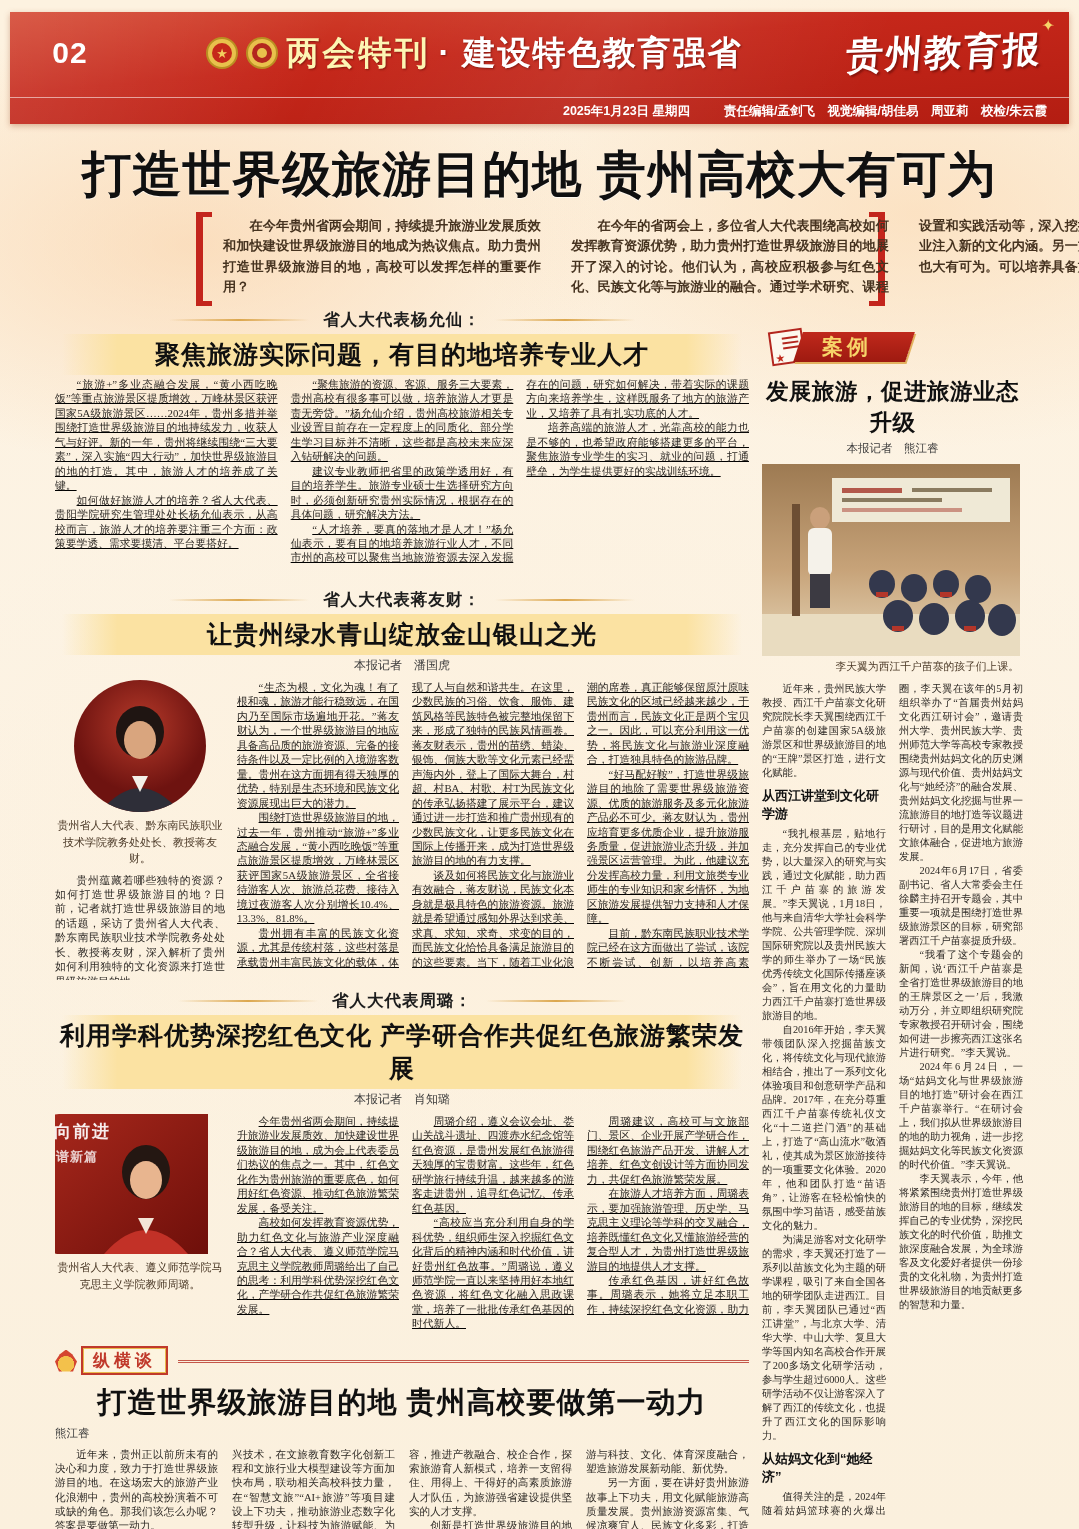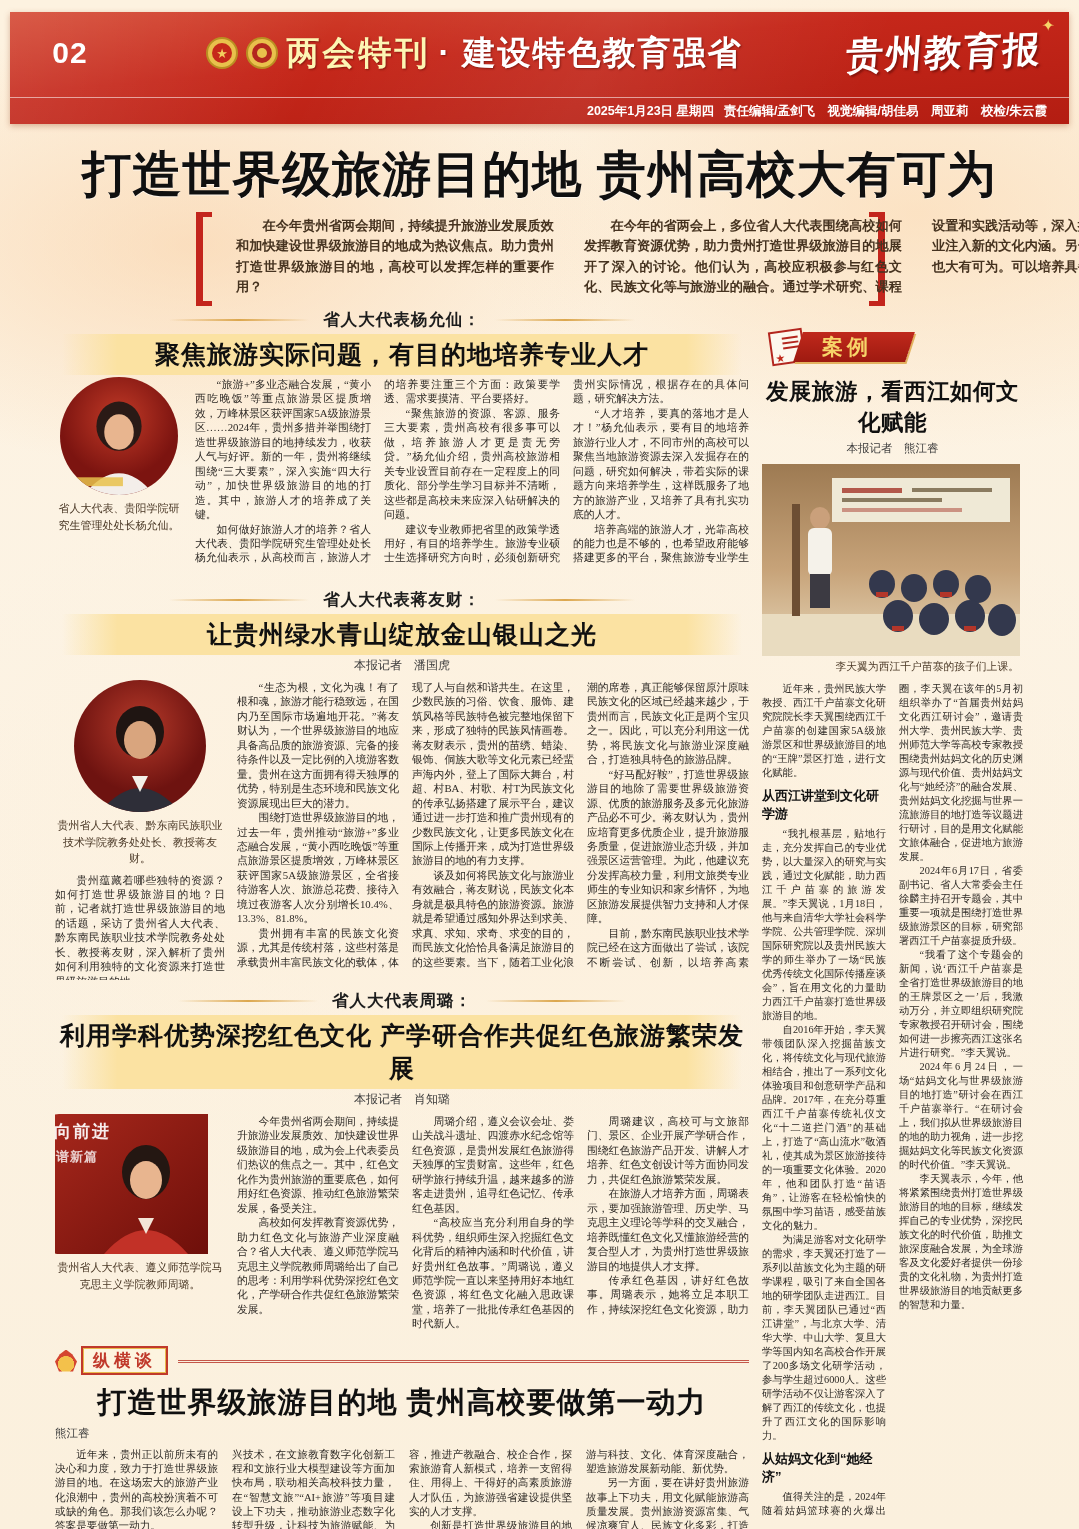--- a/index.html
+++ b/index.html
@@ -21,27 +21,27 @@
   .page-num{width:120px;text-align:center;color:#fff;font-size:30px;font-weight:bold;letter-spacing:1px;}
   .band-center{flex:1;display:flex;align-items:center;justify-content:center;gap:8px;white-space:nowrap;}
   .emblem{width:32px;height:32px;display:inline-block;}
   .sec-accent{color:#fdf6b4;font-size:33px;font-weight:900;letter-spacing:3px;text-shadow:1px 1px 2px rgba(90,10,5,.6);}
   .sec-rest{color:#ffffff;font-size:33px;font-weight:900;letter-spacing:2px;text-shadow:1px 1px 2px rgba(90,10,5,.6);}
   .masthead{width:250px;text-align:center;color:#fff;font-size:37px;font-weight:bold;
     font-family:"DejaVu Serif","Liberation Serif",serif;transform:skewX(-6deg) rotate(-2deg);
     text-shadow:2px 2px 2px rgba(90,10,5,.55);letter-spacing:2px;}
   .band-star{position:absolute;right:14px;top:4px;color:#f7d469;font-size:16px;}
   .band-sub{position:absolute;left:0;right:0;bottom:0;height:26px;border-top:1px solid rgba(255,255,255,.55);
-    display:flex;align-items:center;justify-content:flex-end;gap:10px;padding-right:22px;
+    display:flex;align-items:center;justify-content:flex-end;gap:34px;padding-right:22px;
     color:#fff;font-size:12.5px;font-weight:bold;}
   
   .lead-headline{position:absolute;left:40px;right:40px;top:142px;margin:0;text-align:center;
     font-size:49px;font-weight:900;color:#101010;letter-spacing:1px;
     text-shadow:0 1px 0 rgba(255,255,255,.6);}
-  .lead-intro{position:absolute;left:220px;width:666px;top:216px;height:90px;padding:0 16px;
+  .lead-intro{position:absolute;left:207px;width:666px;top:216px;height:90px;padding:0 16px;
     column-count:2;column-gap:30px;}
   .lead-intro p{margin:0;text-indent:2em;text-align:justify;font-size:13.2px;line-height:1.55;
     font-weight:bold;color:#463320;}
   .bracket{position:absolute;top:212px;height:94px;width:7px;background:#c3251c;}
   .bracket::before,.bracket::after{content:"";position:absolute;height:5px;width:16px;background:#c3251c;}
   .bracket.bl{left:196px;}  .bracket.bl::before{top:0;left:0;} .bracket.bl::after{bottom:0;left:0;}
   .bracket.br{left:878px;}  .bracket.br::before{top:0;right:0;} .bracket.br::after{bottom:0;right:0;}
   
   .left-area{position:absolute;left:55px;top:309px;width:694px;}
   .kicker-row{display:flex;align-items:center;justify-content:center;gap:14px;margin:0 0 2px 0;}
@@ -49,21 +49,21 @@
   .kicker{margin:0;font-size:16.5px;font-weight:600;color:#1c1c1c;letter-spacing:1px;}
   .art-headline{margin:3px 0 2px 0;text-align:center;font-size:25px;font-weight:900;color:#101010;letter-spacing:1px;
     background:linear-gradient(90deg,rgba(251,224,150,0) 1%,#fbe2a2 9%,#fbe2a2 91%,rgba(251,224,150,0) 99%);
     padding:4px 0;}
   .byline{text-align:center;font-size:12px;color:#3c3c3c;margin:2px 0 6px 0;}
   .art-body{display:flex;gap:12px;overflow:hidden;}
   .art-body figure{margin:0;flex:none;display:flex;flex-direction:column;align-items:center;}
   figcaption,.fig-cap{font-family:"Liberation Serif",serif;font-size:11px;line-height:1.5;color:#4a3826;
     text-align:center;margin-top:5px;}
   .cols{flex:1;}
-  .cols3{column-count:3;column-gap:13px;column-fill:auto;height:100%;}
+  .cols3{column-count:3;column-gap:13px;column-fill:auto;height:100%;text-decoration:underline;}
   .cols p,.fig-intro{margin:0;text-indent:2em;text-align:justify;font-size:10.8px;line-height:1.34;
     color:#2d2925;font-family:"Liberation Serif",serif;}
   .fig-intro{margin-top:6px;}
   .photo{position:relative;overflow:hidden;flex:none;}
   .photo-circle{border-radius:50%;}
   
   .case-col{position:absolute;left:762px;top:330px;width:261px;height:1192px;}
   .case-badge{position:relative;width:150px;height:36px;margin-left:8px;}
   .case-badge .ribbon{position:absolute;left:28px;top:2px;width:112px;height:30px;background:linear-gradient(180deg,#c0291c,#9e1a10);
     transform:skewX(-18deg);box-shadow:2px 2px 0 #e3b25f;}
@@ -148,38 +148,20 @@
   <div class="left-area">
 
     <section class="article">
       <div class="kicker-row">
         <span class="kline"></span>
         <h3 class="kicker">省人大代表杨允仙：</h3>
         <span class="kline"></span>
       </div>
       <h2 class="art-headline">聚焦旅游实际问题，有目的地培养专业人才</h2>
       <div class="art-body" style="height:202px">
-        <figure class="a1f">
-          <div class="photo photo-circle" style="width:118px;height:118px">
-            <svg viewBox="0 0 120 120" width="118" height="118">
-              <defs>
-                  <radialGradient id="g1" cx="50%" cy="35%">
-                    <stop offset="0%" stop-color="#c23a27"></stop>
-                    <stop offset="100%" stop-color="#7c1410"></stop>
-                  </radialGradient>
-                </defs>
-              <rect width="120" height="120" fill="url(#g1)"></rect>
-              <ellipse cx="60" cy="50" rx="23" ry="25" fill="#2a1a16"></ellipse>
-              <ellipse cx="60" cy="56" rx="15" ry="18" fill="#e8b58f"></ellipse>
-              <path d="M24 120 Q60 76 96 120 Z" fill="#f3eeea"></path>
-              <rect x="14" y="102" width="50" height="9" fill="#e8c14c" opacity="0.85"></rect>
-            </svg>
-          </div>
-          <figcaption>省人大代表、贵阳学院研究生管理处处长杨允仙。</figcaption>
-        </figure>
         <div class="cols cols3">
             <p>“旅游+”多业态融合发展，“黄小西吃晚饭”等重点旅游景区提质增效，万峰林景区获评国家5A级旅游景区……2024年，贵州多措并举围绕打造世界级旅游目的地持续发力，收获人气与好评。新的一年，贵州将继续围绕“三大要素”，深入实施“四大行动”，加快世界级旅游目的地的打造。其中，旅游人才的培养成了关键。</p>
             <p>如何做好旅游人才的培养？省人大代表、贵阳学院研究生管理处处长杨允仙表示，从高校而言，旅游人才的培养要注重三个方面：政策要学透、需求要摸清、平台要搭好。</p>
             <p>“聚焦旅游的资源、客源、服务三大要素，贵州高校有很多事可以做，培养旅游人才更是责无旁贷。”杨允仙介绍，贵州高校旅游相关专业设置目前存在一定程度上的同质化、部分学生学习目标并不清晰，这些都是高校未来应深入钻研解决的问题。</p>
             <p>建议专业教师把省里的政策学透用好，有目的培养学生。旅游专业硕士生选择研究方向时，必须创新研究贵州实际情况，根据存在的具体问题，研究解决方法。</p>
             <p>“人才培养，要真的落地才是人才！”杨允仙表示，要有目的地培养旅游行业人才，不同市州的高校可以聚焦当地旅游资源去深入发掘存在的问题，研究如何解决，带着实际的课题方向来培养学生，这样既服务了地方的旅游产业，又培养了具有扎实功底的人才。</p>
             <p>培养高端的旅游人才，光靠高校的能力也是不够的，也希望政府能够搭建更多的平台，聚焦旅游专业学生的实习、就业的问题，打通壁垒，为学生提供更好的实战训练环境。</p>
           </div>
       </div>
     </section>
@@ -283,21 +265,21 @@
         </div>
     </section>
   </div>
 
   <aside class="case-col">
     <div class="case-badge">
       <span class="doc-icon"></span>
       <span class="ribbon"></span>
       <span class="ribbon-label">案例</span>
     </div>
-    <h2 class="case-headline">发展旅游，看西江如何文化赋能</h2>
+    <h2 class="case-headline">发展旅游，促进旅游业态升级</h2>
     <div class="case-byline">本报记者　熊江睿</div>
     <div class="photo case-photo">
       <svg viewBox="0 0 258 192" width="258" height="192">
         <defs>
           <linearGradient id="g4" x1="0" y1="0" x2="0" y2="1">
               <stop offset="0%" stop-color="#9d7a52"></stop>
               <stop offset="55%" stop-color="#c7a379"></stop>
               <stop offset="100%" stop-color="#e6d6b8"></stop>
             </linearGradient>
         </defs>

